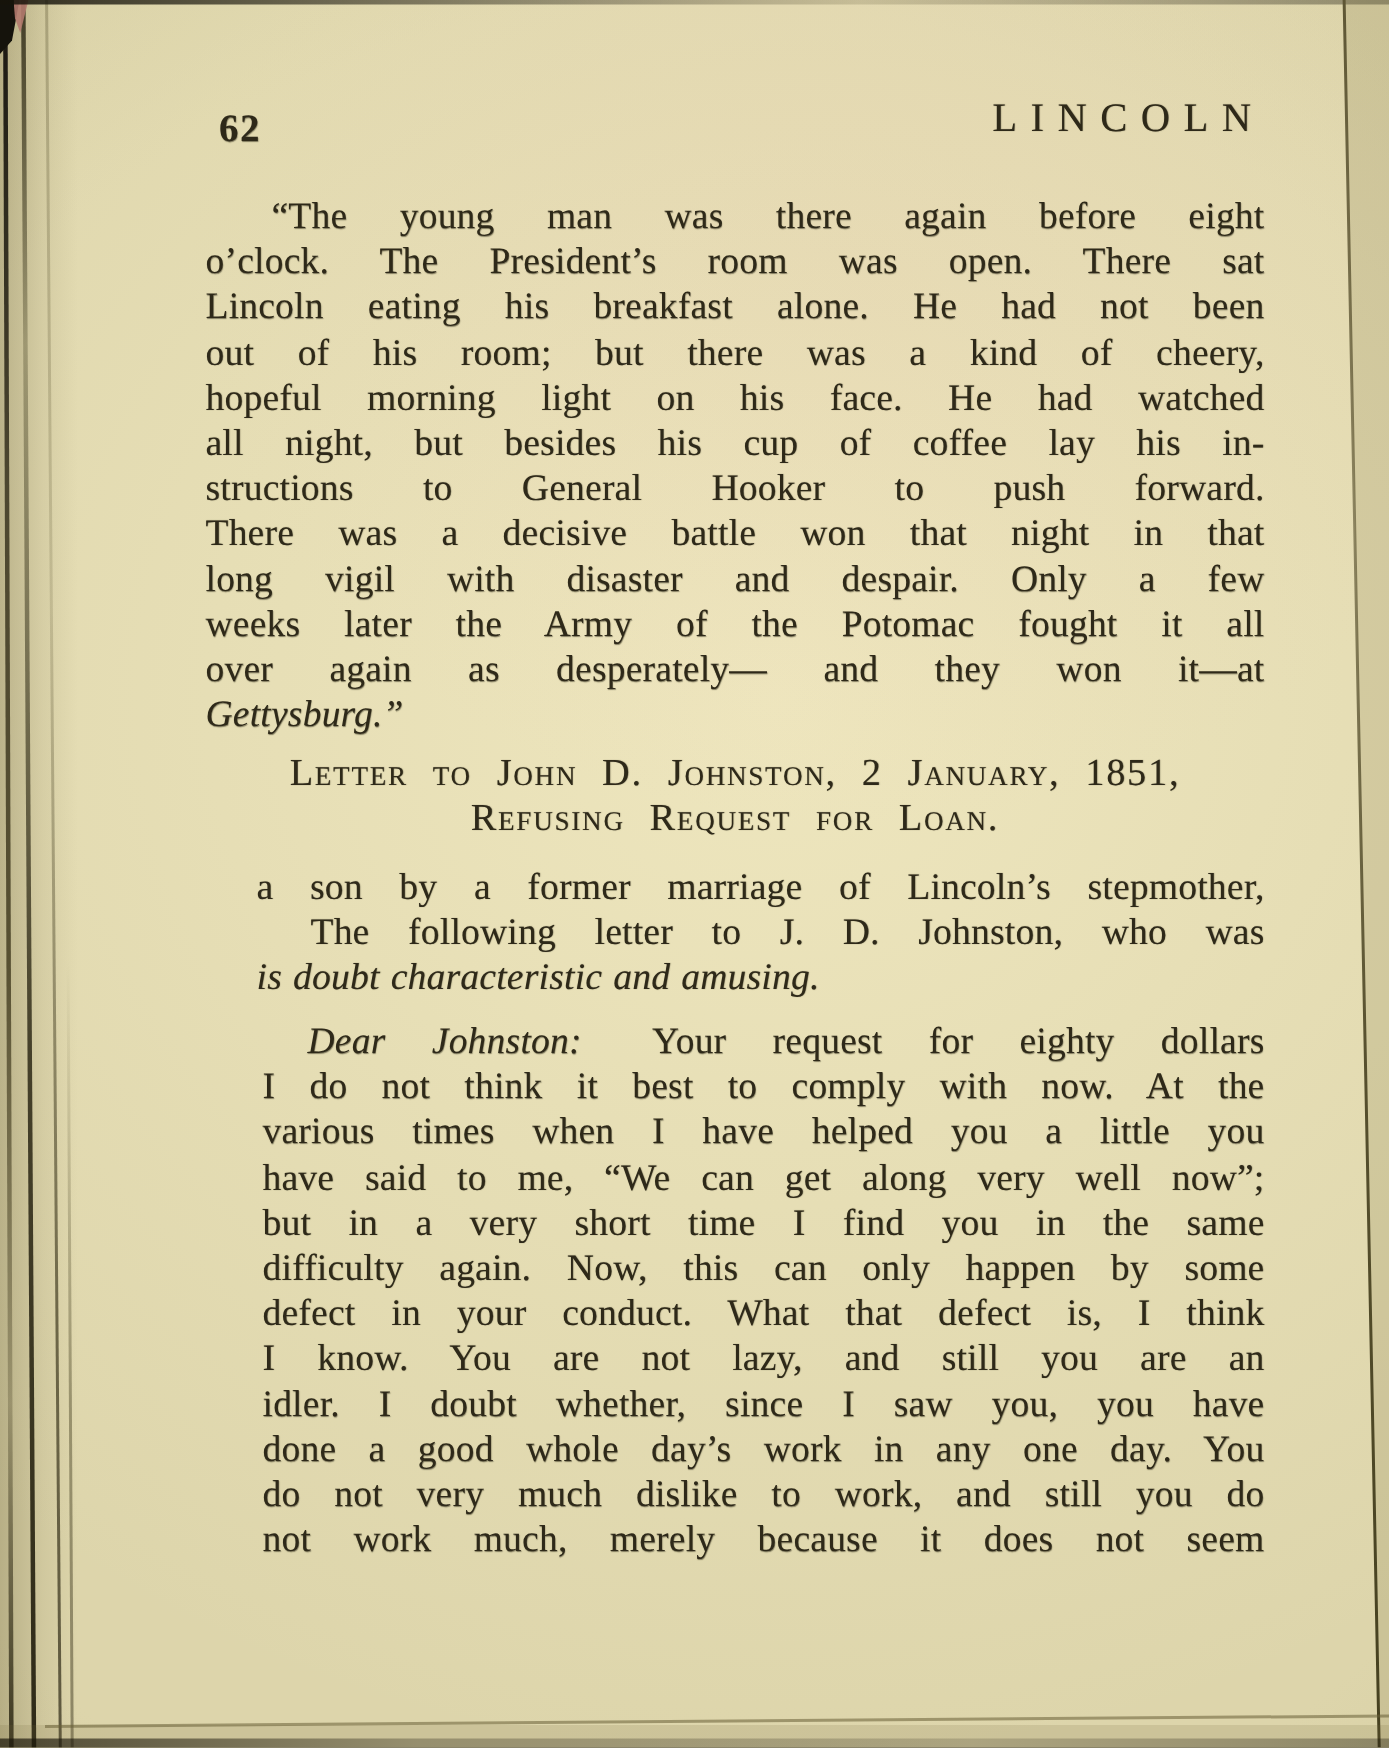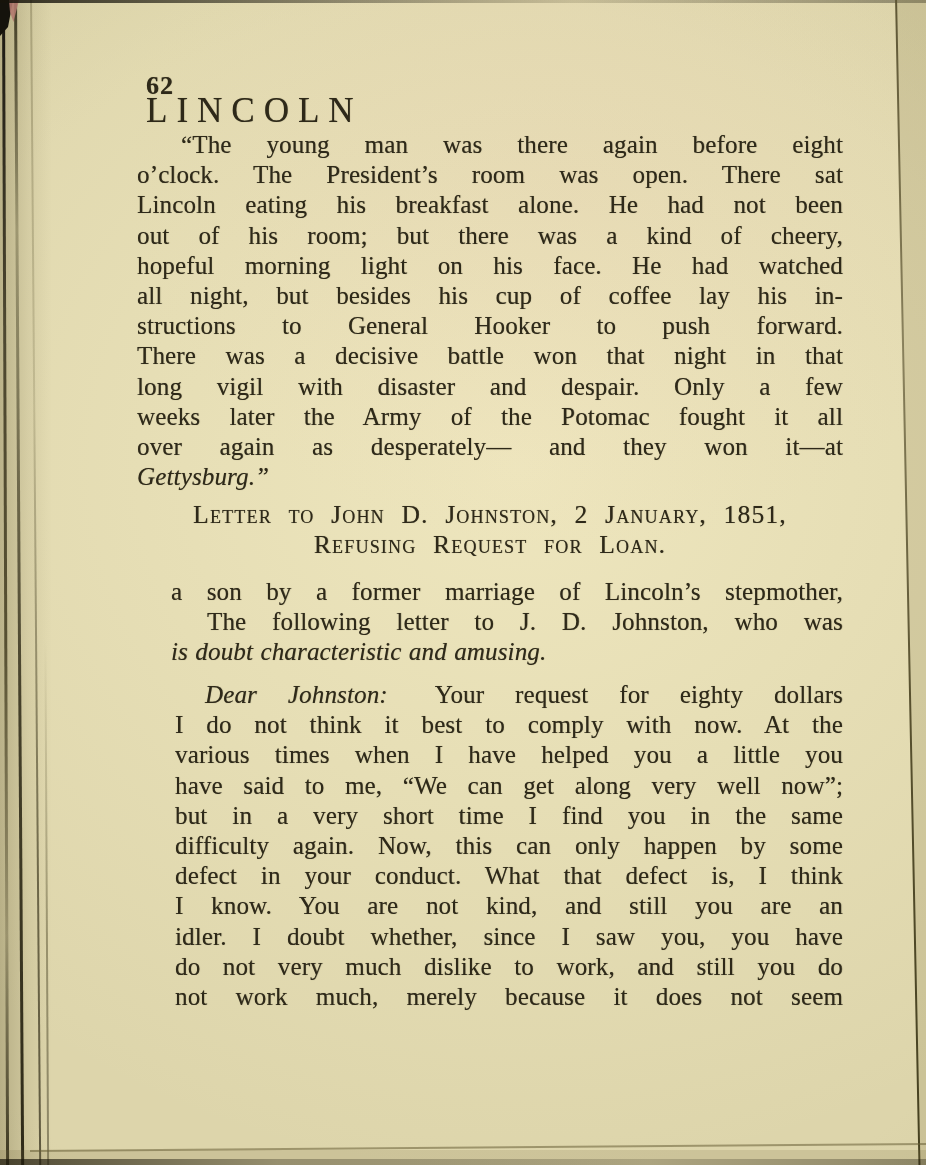--- a/index.html
+++ b/index.html
@@ -39,22 +39,22 @@
     transform-origin: top left; transform: rotate(-1.15deg); border-radius: 2px; }
   #bottom-underpage { left: 0; right: 0; top: 1150px; height: 15px; background: rgba(118,106,62,0.16); }
   #bottom-edge-line { left: 30px; top: 1150px; width: 900px; height: 1.5px;
     background: rgba(104,95,54,0.55); transform-origin: left center; transform: rotate(-0.45deg); }
   #bottom-shadow { left: 0; right: 0; bottom: 0; height: 6px;
     background: linear-gradient(to right, rgba(26,22,10,0.70), rgba(26,22,10,0.30) 30%, rgba(26,22,10,0.18) 70%, rgba(26,22,10,0.35)); }
   
   #ink { position: absolute; inset: 0; color: #2e2919;
     text-shadow: 0.3px 0.4px 0.7px rgba(46,41,23,0.55); }
   #page-number { position: absolute; left: 146px; top: 71px; font-size: 26px; font-weight: bold; letter-spacing: 1px; }
-  #running-head { position: absolute; left: 137px; width: 706px; top: 63px; text-align: left;
-    font-size: 35px; letter-spacing: 9px; text-indent: 9px; margin-top: 28px; }
+  #running-head { position: absolute; left: 137px; width: 706px; top: 63px; text-align: right;
+    font-size: 27px; letter-spacing: 9px; text-indent: 9px; }
   .block { position: absolute; left: 137px; width: 706px; font-size: 25px; line-height: 30.2px;
     letter-spacing: 0.15px; word-spacing: 1px; }
   .tline { text-align: justify; text-align-last: justify; }
   .tline.last { text-align-last: left; font-style: italic; }
   #quote-para   { top: 130px; }
   #quote-para   .tline.indent { text-indent: 44px; }
   #section-head { top: 500px; line-height: 30px; text-align: center; font-variant: small-caps;
     font-size: 25.5px; word-spacing: 9px; letter-spacing: 1.2px; }
   #intro-para   { top: 577px; padding-left: 34px; width: 672px; }
   #intro-para   .tline.indent { text-indent: 36px; }
@@ -115,21 +115,22 @@
 
     <div class="block" id="letter-para">
       <div class="tline salu-line"><span class="salutation">Dear Johnston:</span> <span>Your request for eighty dollars</span></div>
       <div>
           <div class="tline">I do not think it best to comply with now. At the</div>
           <div class="tline">various times when I have helped you a little you</div>
           <div class="tline">have said to me, “We can get along very well now”;</div>
           <div class="tline">but in a very short time I find you in the same</div>
           <div class="tline">difficulty again. Now, this can only happen by some</div>
           <div class="tline">defect in your conduct. What that defect is, I think</div>
-          <div class="tline">I know. You are not kind, and still you are an</div>
+          <div class="tline">I know. You are not lazy, and still you are an</div>
           <div class="tline">idler. I doubt whether, since I saw you, you have</div>
+          <div class="tline">done a good whole day’s work in any one day. You</div>
           <div class="tline">do not very much dislike to work, and still you do</div>
           <div class="tline">not work much, merely because it does not seem</div>
         </div>
     </div>
 
   </div>
 </div>
 
 </body></html>

